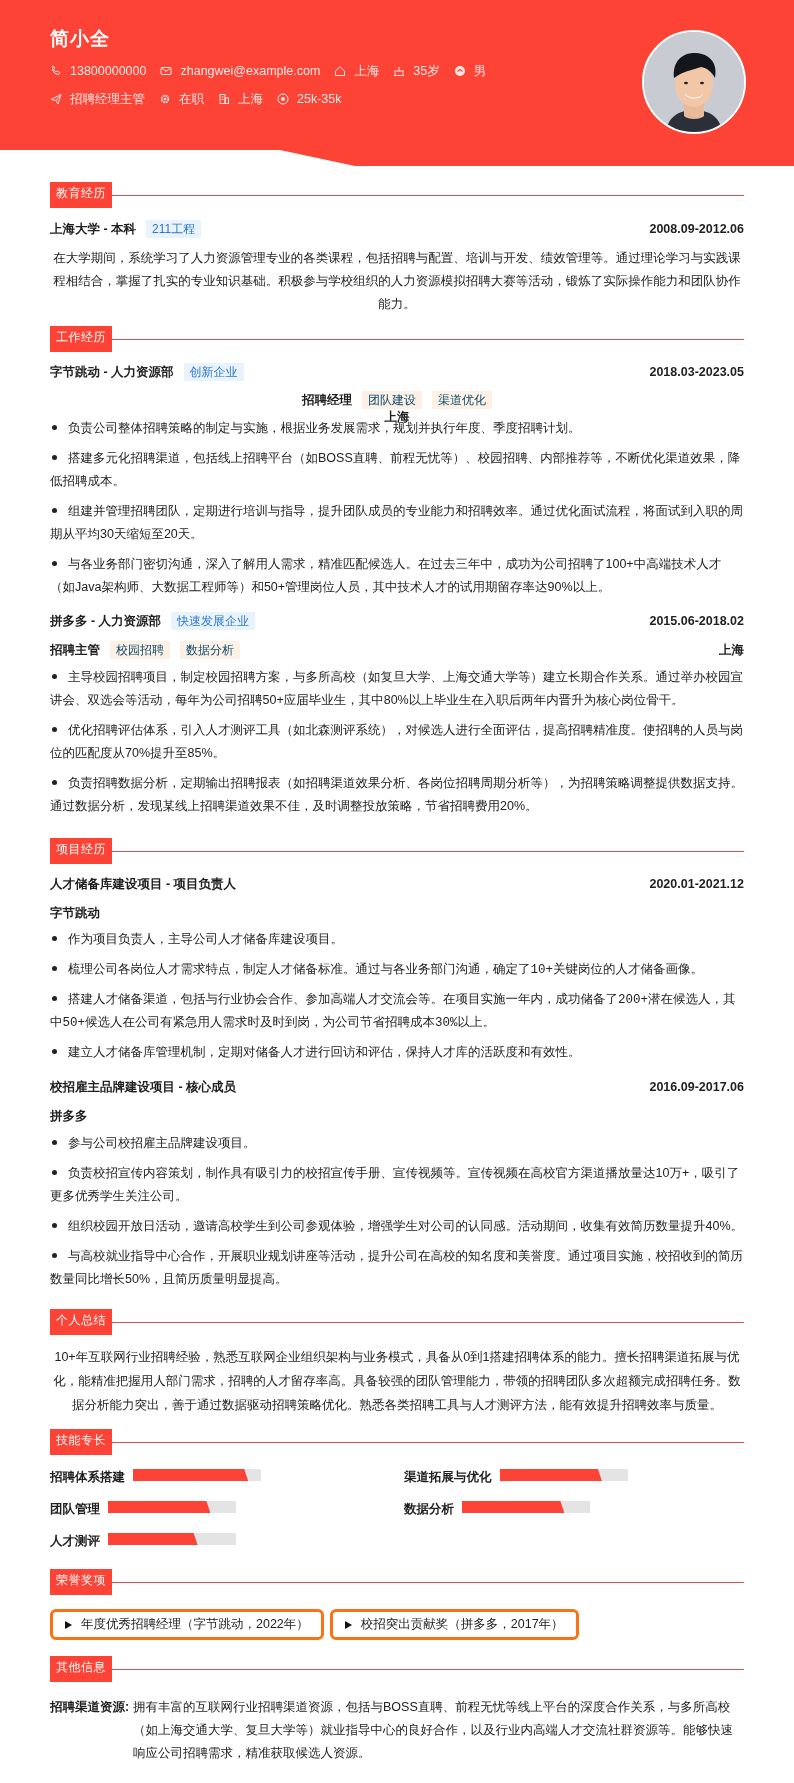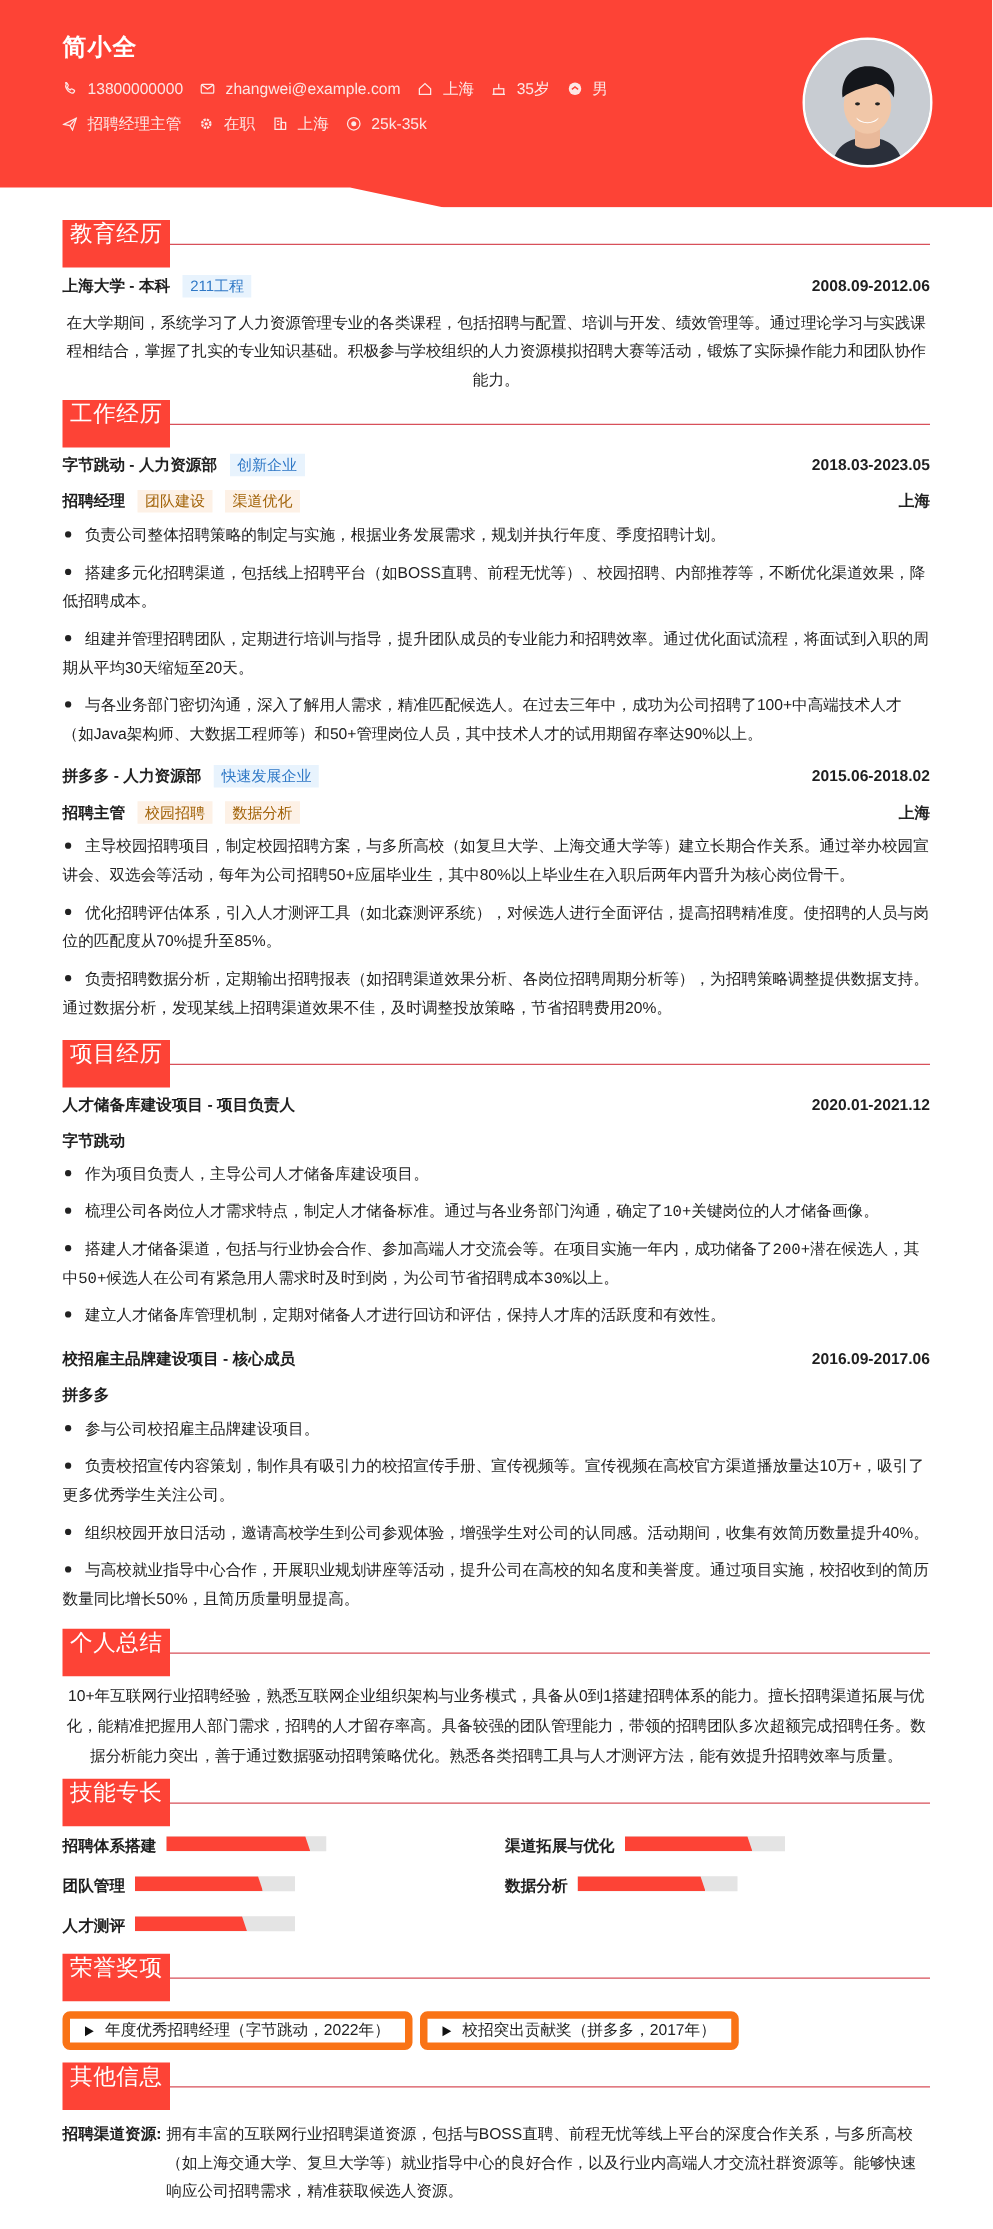--- a/index.html
+++ b/index.html
@@ -33,49 +33,49 @@
     background: #c9ccd1;
     overflow: hidden;
   }
   .avatar svg { width: 100%; height: 100%; display: block; }
 
   
   .content { padding: 0 50px; }
   .section { position: relative; }
   .sec-head { display: flex; align-items: center; height: 22px; }
   .sec-title {
-    background: #fd4336; color: #fff; font-size: 18px; padding: 0 6px;
-    height: 38px; line-height: 22px; letter-spacing: 0.5px;
+    background: #fd4336; color: #fff; font-size: 12px; padding: 0 6px;
+    height: 26px; line-height: 22px; letter-spacing: 0.5px;
   }
   .sec-line { flex: 1; height: 1px; background: #d8505a; }
 
   .row { display: flex; align-items: center; justify-content: space-between; }
   .row-left { display: flex; align-items: center; }
   .bold { font-weight: 700; font-size: 12.5px; color: #1f1f1f; }
   .date { font-weight: 700; font-size: 12.5px; color: #1f1f1f; }
   .tag-blue { background: #e8f3fd; color: #2f78c6; font-size: 12px; padding: 1px 6px; margin-left: 10px; height: 18px; line-height: 16px; }
-  .tag-orange { background: #fdf1e6; color: #a16207; font-size: 12px; padding: 1px 6px; margin-left: 10px; height: 18px; line-height: 16px; }
+  .tag-orange { background: #fdf1e6; color: #0c4a6e; font-size: 12px; padding: 1px 6px; margin-left: 10px; height: 18px; line-height: 16px; }
   .para { font-size: 12.5px; line-height: 23px; color: #222; text-align: center; }
   ul.bullets { list-style: none; }
   ul.bullets li { position: relative; font-size: 12.5px; line-height: 23px; color: #222; padding-left: 0; text-indent: 0; }
   ul.bullets li .dot { display: inline-block; width: 5px; height: 5px; border-radius: 50%; background: #222; vertical-align: middle; margin: 0 11px 3px 2px; }
   ul.bullets li + li { margin-top: 7px; }
 
   
   .skills { display: grid; grid-template-columns: 354px 340px; row-gap: 14px; }
   .skill { display: flex; align-items: flex-start; height: 18px; }
   .skill-label { font-size: 12.5px; font-weight: 700; margin-right: 8px; }
   .skill-track { width: 128px; height: 12px; background: #e4e4e4; position: relative; overflow: hidden; }
   .skill-fill { position: absolute; left: 0; top: 0; height: 100%; background: #fd4336; clip-path: polygon(0 0, 100% 0, calc(100% - 0px) 100%, 0 100%); }
   .skill-fill::after { content: ""; }
 
   
   .awards { display: flex; gap: 6px; }
   .award {
-    border: 6px solid #f97316; border-radius: 6px; height: 31px;
+    border: 3px solid #f97316; border-radius: 6px; height: 31px;
     display: flex; align-items: center; padding: 0 12px; font-size: 12.5px; color: #222;
   }
   .award .tri { display: inline-block; width: 0; height: 0; border-top: 4.5px solid transparent; border-bottom: 4.5px solid transparent; border-left: 7px solid #111; margin-right: 9px; }
 
   
   .other-row { display: flex; }
   .other-label { font-weight: 700; font-size: 12.5px; line-height: 23px; white-space: nowrap; width: 83px; }
   .other-text { font-size: 12.5px; line-height: 23px; color: #222; flex: 1; }
 </style>
 </head>
@@ -216,21 +216,21 @@
       </div>
 
       <div style="margin-top:12px;">
         <div class="row" style="height:20px;">
           <div class="row-left">
             <span class="bold">字节跳动 - 人力资源部</span>
             <span class="tag-blue">创新企业</span>
           </div>
           <span class="date">2018.03-2023.05</span>
         </div>
-        <div class="row" style="height:20px; margin-top:9px;">
+        <div class="row" style="height:20px; margin-top:9px;flex-direction:column;">
           <div class="row-left">
             <span class="bold">招聘经理</span>
             <span class="tag-orange">团队建设</span>
             <span class="tag-orange">渠道优化</span>
           </div>
           <span class="date">上海</span>
         </div>
         <ul class="bullets" style="margin-top:6px;">
           <li><span class="dot"></span><span>负责公司整体招聘策略的制定与实施，根据业务发展需求，规划并执行年度、季度招聘计划。</span></li>
           <li><span class="dot"></span><span>搭建多元化招聘渠道，包括线上招聘平台（如BOSS直聘、前程无忧等）、校园招聘、内部推荐等，不断优化渠道效果，降低招聘成本。</span></li>

